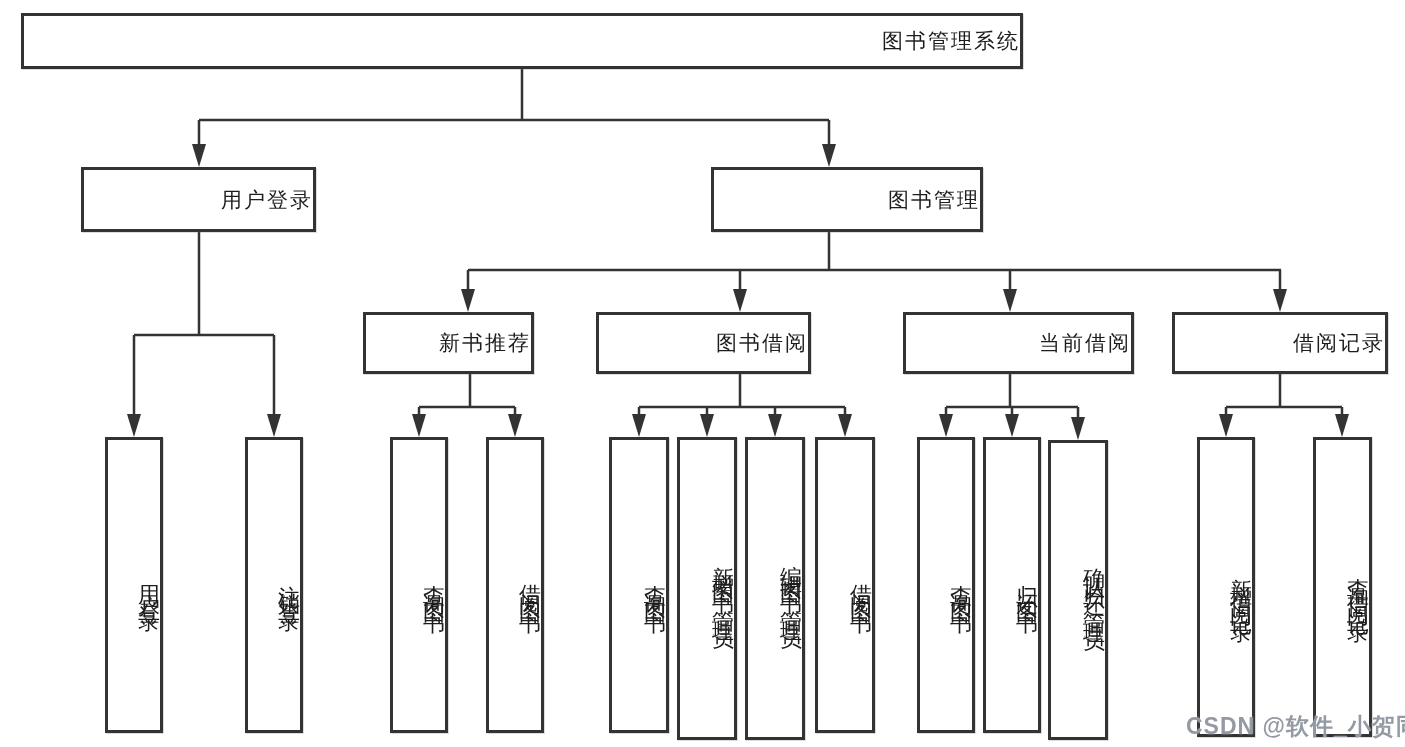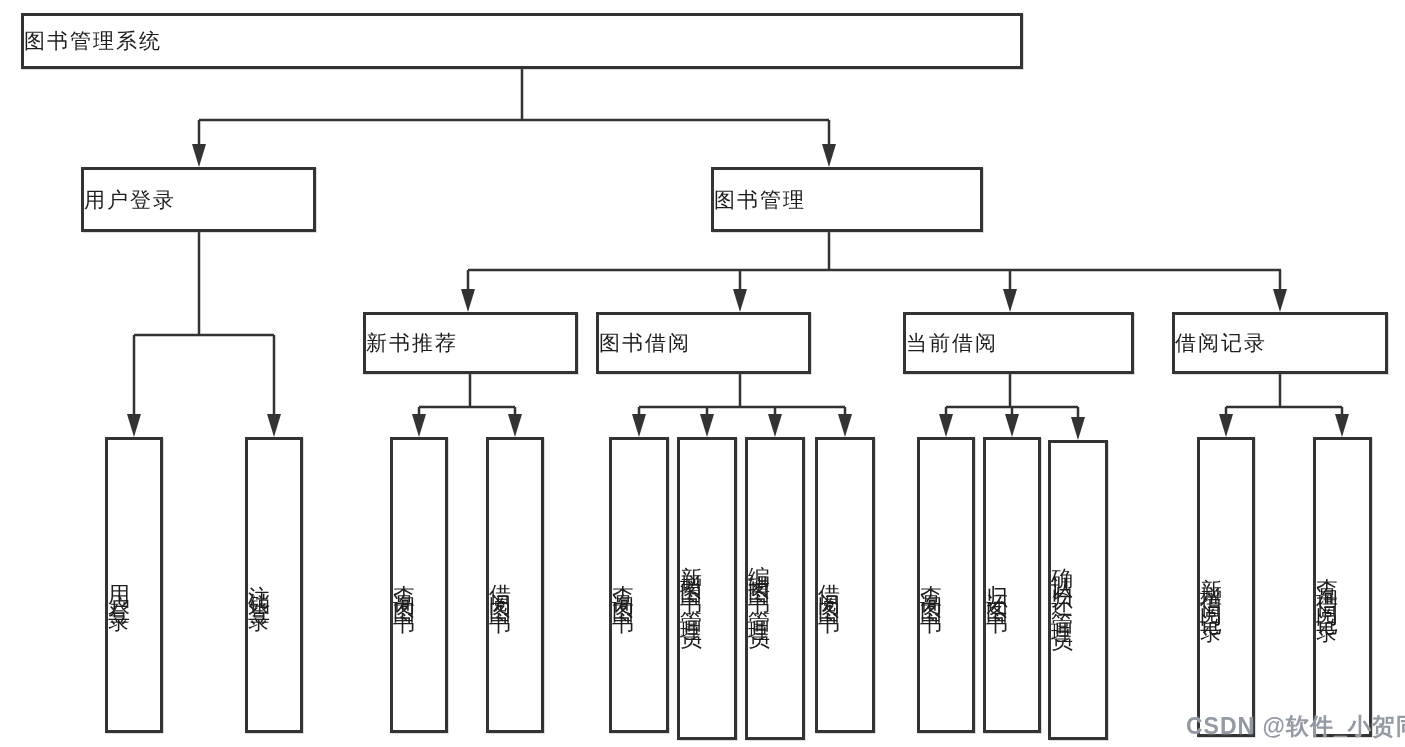--- a/index.html
+++ b/index.html
@@ -3,21 +3,21 @@
 <meta charset="utf-8">
 <style>
   html,body{margin:0;padding:0;background:#ffffff;}
   #stage{
     position:relative;width:1405px;height:747px;background:#ffffff;overflow:hidden;
     font-family:"Liberation Sans","DejaVu Sans",sans-serif;color:#1d1d1f;
   }
   #wires{position:absolute;left:0;top:0;z-index:0;}
   .box{
     position:absolute;box-sizing:border-box;border:3px solid #333333;background:#ffffff;
-    display:flex;align-items:center;justify-content:flex-start;z-index:1;
+    display:flex;align-items:center;justify-content:flex-end;z-index:1;
     box-shadow:1px 1px 0 rgba(120,120,120,.25);
   }
   .h-label{font-size:21px;letter-spacing:2px;white-space:nowrap;}
   .v-label{
     writing-mode:vertical-lr;text-orientation:mixed;
     font-size:22px;line-height:1;letter-spacing:9px;white-space:nowrap;
   }
   .watermark{
     position:absolute;left:1186px;top:711px;z-index:3;
     font-size:23px;font-weight:600;letter-spacing:1px;color:#949aa3;
@@ -73,21 +73,21 @@
     <span class="h-label">图书管理系统</span>
   </div>
 
   <div class="box" style="left:81px;top:167px;width:235px;height:65px">
     <span class="h-label">用户登录</span>
   </div>
   <div class="box" style="left:711px;top:167px;width:272px;height:65px">
     <span class="h-label">图书管理</span>
   </div>
 
-  <div class="box" style="left:363px;top:312px;width:215px;height:62px">
+  <div class="box" style="left:363px;top:312px;width:171px;height:62px">
     <span class="h-label">新书推荐</span>
   </div>
   <div class="box" style="left:596px;top:312px;width:215px;height:62px">
     <span class="h-label">图书借阅</span>
   </div>
   <div class="box" style="left:903px;top:312px;width:231px;height:62px">
     <span class="h-label">当前借阅</span>
   </div>
   <div class="box" style="left:1172px;top:312px;width:216px;height:62px">
     <span class="h-label">借阅记录</span>

